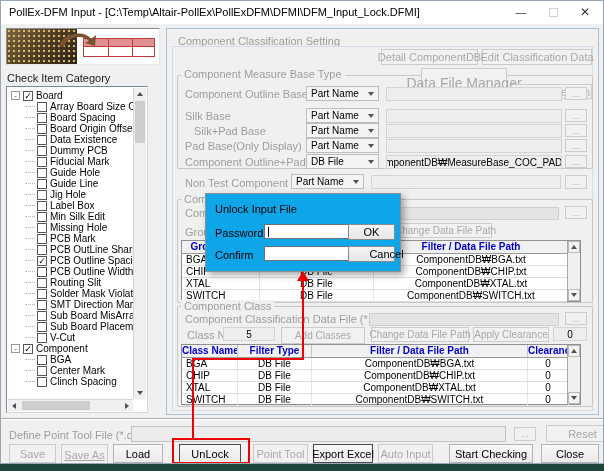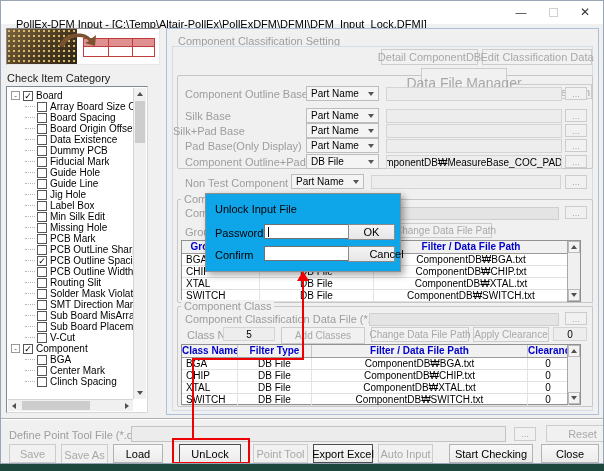--- a/index.html
+++ b/index.html
@@ -4,21 +4,21 @@
 <style>
   * { box-sizing: border-box; margin: 0; padding: 0; }
   body { background:#1d463c; font-family:"Liberation Sans", sans-serif; }
   .window { position:relative; width:604px; height:464px; background:#f0f0f0;
             border:1px solid #97a5b5; overflow:hidden; }
   .desktop { position:absolute; left:0; top:464px; width:604px; height:7px; background:#1d463c; }
   .abs { position:absolute; }
 
   
   .titlebar { position:absolute; left:0; top:0; width:100%; height:23px; background:#ffffff; }
-  .title-text { position:absolute; left:8px; top:17px; font-size:11px; color:#000; white-space:nowrap;margin-left:7px; }
+  .title-text { position:absolute; left:8px; top:5px; font-size:11px; color:#000; white-space:nowrap; }
   .capbtn { position:absolute; top:0; width:32px; height:22px; display:flex; align-items:center; justify-content:center; font-size:11px; color:#333; }
   .capbtn.dim { color:#cfcfcf; }
   .cap-min { left:504px; } .cap-max { left:536px; } .cap-close { left:568px; font-size:12px; }
   .maxglyph { width:9px; height:9px; border:1px solid #d0d0d0; }
 
   
   .logo { position:absolute; left:5px; top:27px; width:154px; height:37px; background:#fff;
           border-top:1px solid #8a8a8a; border-left:1px solid #8a8a8a; border-right:1px solid #e8e8e8; border-bottom:1px solid #e8e8e8; }
   .logo-pcb { position:absolute; left:0; top:0; width:70px; height:100%;
      background-color:#5f4c2f;
@@ -295,38 +295,39 @@
 
   <div class="rpanel">
     <div class="rtitle">Component Classification Setting</div>
     <div class="rpanel-inner"></div>
   </div>
 
   <div class="btn disabled abs" style="left:380px;top:48px;width:97px;height:16px;">Detail ComponentDB</div>
   <div class="btn disabled abs" style="left:481px;top:48px;width:110px;height:16px;">Edit Classification Data</div>
 
   <div class="grp" style="left:176px;top:74px;width:416px;height:94px;"></div>
+  <div class="grp-title" style="left:180px;top:67px;">Component Measure Base Type</div>
   <div class="btn disabled abs" style="left:420px;top:67px;width:86px;height:30px;font-size:14px;">Data File Manager</div>
   <div class="btn disabled abs" style="left:510px;top:83px;width:81px;height:15px;font-size:11px;">Direct Selection</div>
   <div id="measure-rows">
       <div class="glabel" style="left: 184px; top: 87px;">Component Outline Base</div>
       <div class="combo abs" style="left: 305px; top: 85px; width: 73px;">
         <div class="cname">Part Name</div>
         <div class="carr"></div>
       </div>
       <div class="field" style="left: 385px; top: 86px; width: 176px;"></div>
       <div class="btn disabled abs" style="left: 564px; top: 86px; width: 22px; height: 13px; font-size: 9px;">...</div>
       <div class="glabel" style="left: 184px; top: 109px;">Silk Base</div>
       <div class="combo abs" style="left: 305px; top: 107px; width: 73px;">
         <div class="cname">Part Name</div>
         <div class="carr"></div>
       </div>
       <div class="field" style="left: 385px; top: 108px; width: 176px;"></div>
       <div class="btn disabled abs" style="left: 564px; top: 108px; width: 22px; height: 13px; font-size: 9px;">...</div>
-      <div class="glabel" style="left: 172px; top: 124px; text-align: right;">Silk+Pad Base</div>
+      <div class="glabel" style="left: 193px; top: 124px; text-align: right;">Silk+Pad Base</div>
       <div class="combo abs" style="left: 305px; top: 122px; width: 73px;">
         <div class="cname">Part Name</div>
         <div class="carr"></div>
       </div>
       <div class="field" style="left: 385px; top: 123px; width: 176px;"></div>
       <div class="btn disabled abs" style="left: 564px; top: 123px; width: 22px; height: 13px; font-size: 9px;">...</div>
       <div class="glabel" style="left: 184px; top: 139px;">Pad Base(Only Display)</div>
       <div class="combo abs" style="left: 305px; top: 137px; width: 73px;">
         <div class="cname">Part Name</div>
         <div class="carr"></div>
@@ -449,21 +450,21 @@
     </div>
   </div>
 
   <div class="sep"></div>
   <div class="glabel" style="left:8px;top:428px;">Define Point Tool File (*.dfmip)</div>
   <div class="define-input"></div>
   <div class="btn disabled abs" style="left:513px;top:426px;width:22px;height:14px;font-size:9px;">...</div>
   <div class="btn disabled abs" style="left:545px;top:424px;width:73px;height:17px;">Reset</div>
   <div id="bottom-buttons">
       <div class="btn abs disabled" style="left: 8px; top: 443px; width: 47px; height: 19px;">Save</div>
-      <div class="btn abs disabled" style="left: 60px; top: 443px; width: 47px; height: 22px;">Save As</div>
+      <div class="btn abs disabled" style="left: 60px; top: 443px; width: 47px; height: 22px; text-decoration: underline;">Save As</div>
       <div class="btn abs" style="left: 112px; top: 443px; width: 50px; height: 19px;">Load</div>
       <div class="btn abs strong" style="left: 178px; top: 443px; width: 62px; height: 19px;">UnLock</div>
       <div class="btn abs disabled" style="left: 252px; top: 443px; width: 55px; height: 19px;">Point Tool</div>
       <div class="btn abs strong" style="left: 312px; top: 443px; width: 60px; height: 19px;">Export Excel</div>
       <div class="btn abs disabled" style="left: 377px; top: 443px; width: 55px; height: 19px;">Auto Input</div>
       <div class="btn abs" style="left: 448px; top: 443px; width: 84px; height: 19px;">Start Checking</div>
       <div class="btn abs" style="left: 540px; top: 443px; width: 58px; height: 19px;">Close</div>
     </div>
 
   <div class="dialog">

